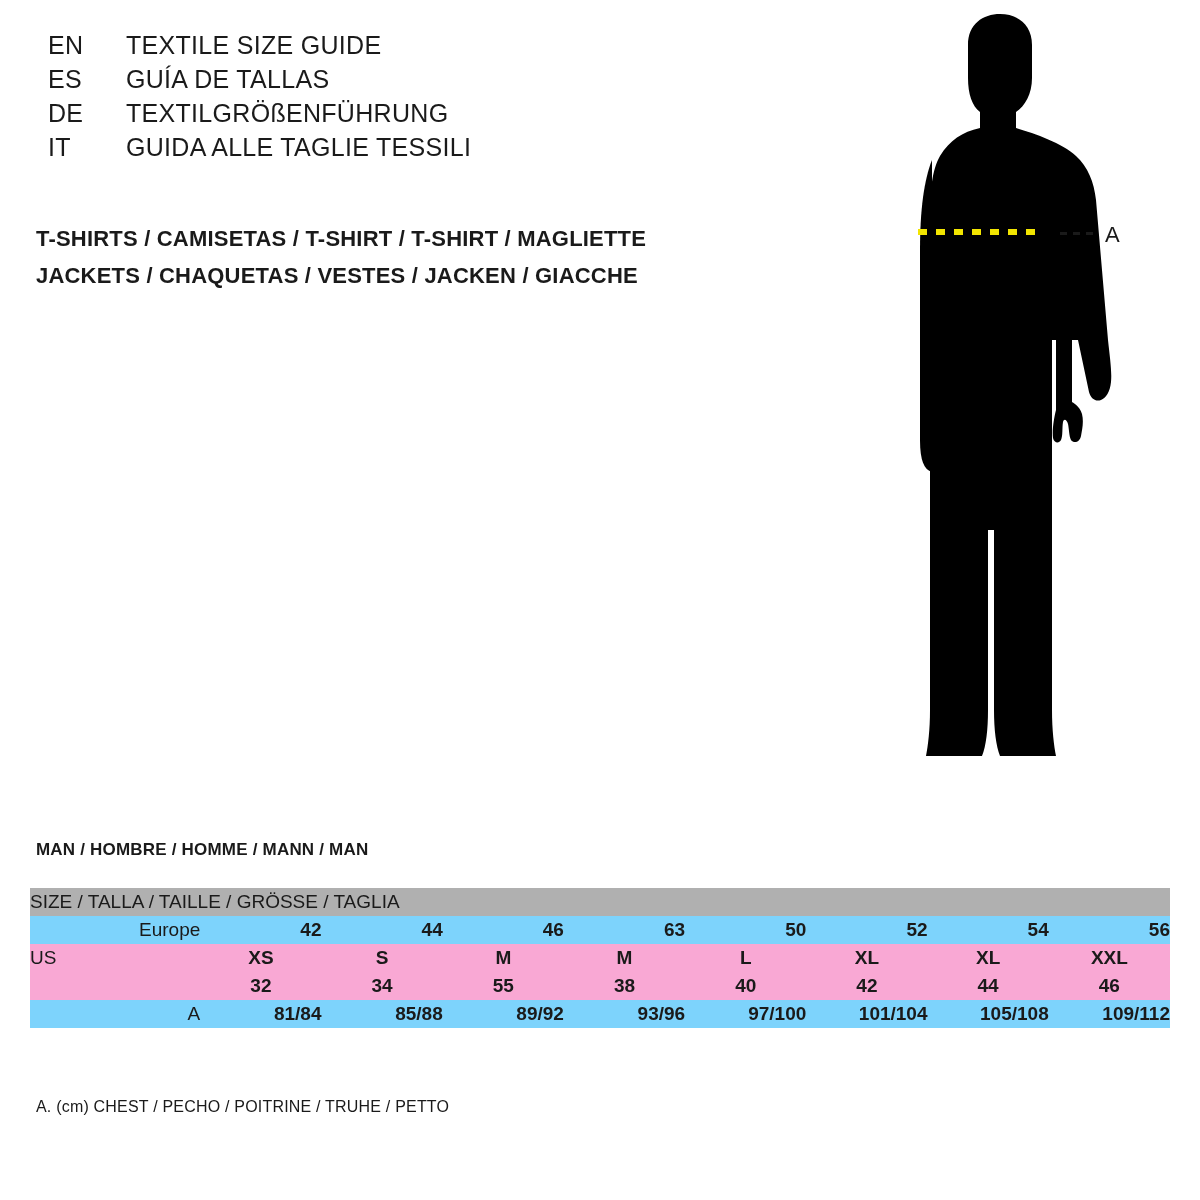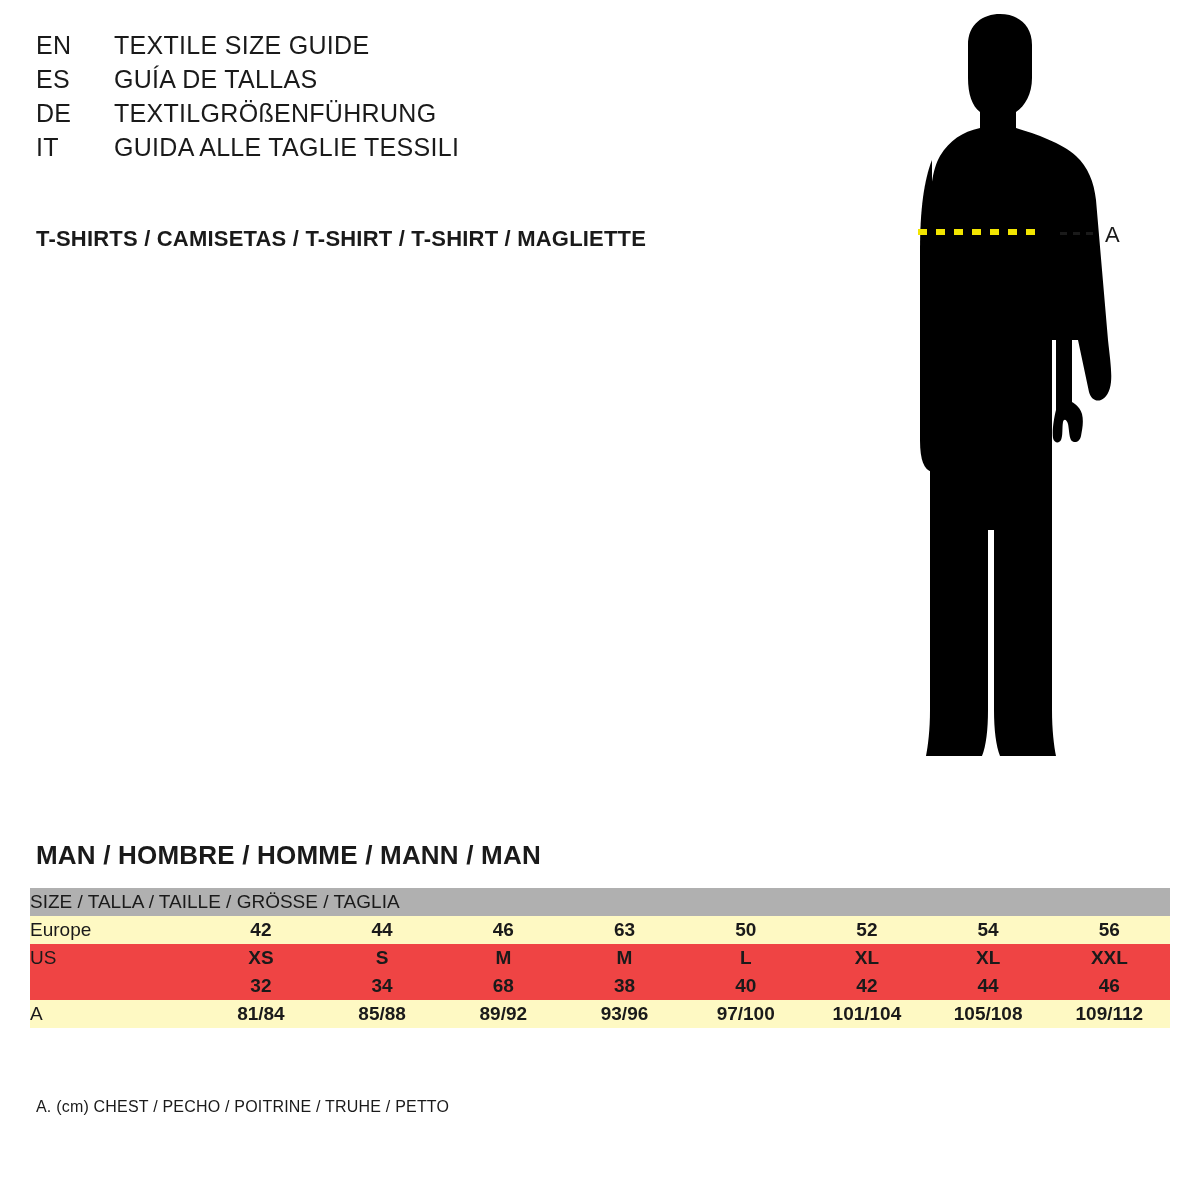--- a/index.html
+++ b/index.html
@@ -28,20 +28,21 @@
     left: 36px;
     top: 28px;
     width: 700px;
   }
   .lang-row {
     display: flex;
     align-items: baseline;
     font-size: 25px;
     line-height: 34px;
     letter-spacing: 0.3px;
+    margin-left: 12px;
   }
   .lang-code {
     width: 78px;
     flex: 0 0 78px;
     font-size: 25px;
   }
   .lang-text {
     font-size: 25px;
     text-align: center;
   }
@@ -85,21 +86,21 @@
     width: 38px;
     height: 3px;
     background: repeating-linear-gradient(to right, #1a1a1a 0 7px, transparent 7px 13px);
   }
 
   
   .section-title {
     position: absolute;
     left: 36px;
     top: 840px;
-    font-size: 26px;
+    font-size: 17px;
     font-weight: bold;
     letter-spacing: 0.2px;
   }
 
   table.size-table {
     position: absolute;
     left: 30px;
     top: 888px;
     width: 1140px;
     border-collapse: collapse;
@@ -110,24 +111,25 @@
     height: 28px;
     vertical-align: middle;
   }
   .row-header td {
     background: #b0b0b0;
     color: #1a1a1a;
     font-size: 19px;
     height: 30px;
   }
   .row-shade td {
-    background: #ef4444;
+    background: #f9a8d4;
   }
   .row-plain td {
-    background: #fef9c3;
+    background: #7dd3fc;
+    text-align: right;
   }
   .cell-label {
     padding-left: 10px;
     text-align: left;
     width: 170px;
   }
   .cell-val {
     text-align: center;
     width: 121px;
     font-weight: bold;
@@ -160,20 +162,21 @@
       <span class="lang-text">TEXTILGRÖßENFÜHRUNG</span>
     </div>
     <div class="lang-row">
       <span class="lang-code">IT</span>
       <span class="lang-text">GUIDA ALLE TAGLIE TESSILI</span>
     </div>
   </div>
 
   <div class="garments">
     <div class="garment-row">T-SHIRTS / CAMISETAS / T-SHIRT / T-SHIRT / MAGLIETTE</div>
+    <div class="garment-row">JACKETS / CHAQUETAS / VESTES / JACKEN / GIACCHE</div>
   </div>
 
   <div class="figure-wrap">
     <svg class="figure-svg" width="380" height="790" viewBox="0 0 380 790">
       <path fill="#000000" d="
         M148,35
         C148,14 163,4 180,4
         C197,4 212,14 212,35
         L212,68
         C212,84 205,96 196,102
@@ -254,21 +257,21 @@
         <td class="cell-val">L</td>
         <td class="cell-val">XL</td>
         <td class="cell-val">XL</td>
         <td class="cell-val">XXL</td>
       </tr>
 
       <tr class="row-shade">
         <td class="cell-label"></td>
         <td class="cell-val">32</td>
         <td class="cell-val">34</td>
-        <td class="cell-val">68</td>
+        <td class="cell-val">55</td>
         <td class="cell-val">38</td>
         <td class="cell-val">40</td>
         <td class="cell-val">42</td>
         <td class="cell-val">44</td>
         <td class="cell-val">46</td>
       </tr>
 
       <tr class="row-plain">
         <td class="cell-label">A</td>
         <td class="cell-val">81/84</td>

